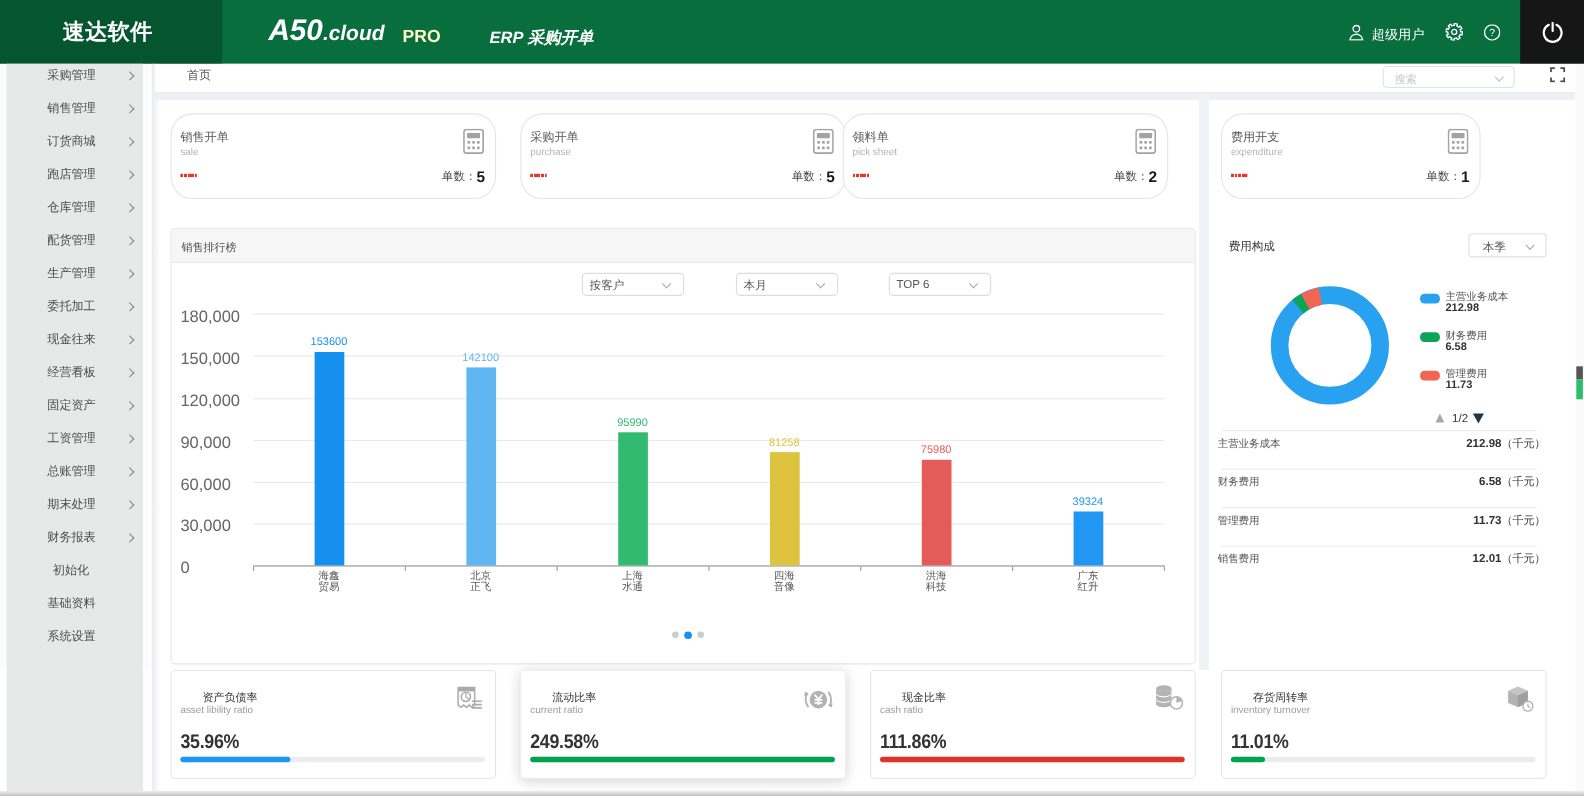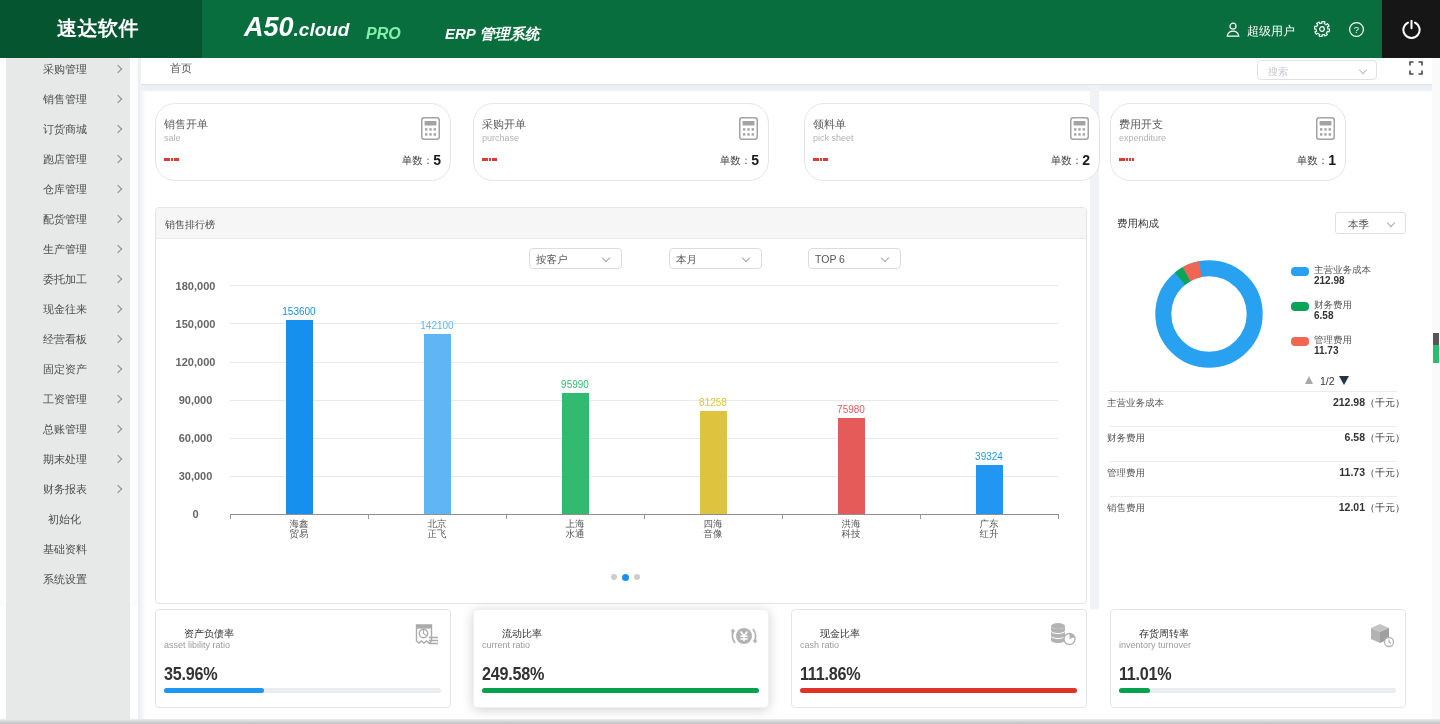--- a/index.html
+++ b/index.html
@@ -7,21 +7,21 @@
 #page { position:relative; width:1440px; height:724px; background:#fff; }
 .abs { position:absolute; }
 
 
 #header { position:absolute; left:0; top:0; width:1440px; height:58px; background:#096e3e; }
 #hdr-dark { position:absolute; left:0; top:0; width:202px; height:58px; background:#055531; }
 #logo-cn { position:absolute; left:57px; top:15px; width:90px; color:#fff; font-size:20px; font-weight:bold; letter-spacing:0.5px; }
 #logo-a50 { position:absolute; left:244px; top:12px; color:#fff; font-style:italic; font-weight:bold; }
 #logo-a50 .a { font-size:27px; letter-spacing:0px; }
 #logo-a50 .c { font-size:19px;margin-top:15px; }
-#logo-pro { position:absolute; left:366px; top:25px; color:#86efac; font-style:italic; font-weight:bold; font-size:16px; }
+#logo-pro { position:absolute; left:366px; top:25px; color:#fef9c3; font-weight:bold; font-size:16px; }
 #logo-erp { position:absolute; left:445px; top:25px; color:#fff; font-style:italic; font-weight:bold; font-size:15px; }
 #hdr-user { position:absolute; left:1247px; top:23px; color:#fff; font-size:12px; }
 #hdr-black { position:absolute; left:1382px; top:0; width:58px; height:58px; background:#161616; }
 
 
 #sidebar { position:absolute; left:0; top:58px; width:141px; height:548px; background:#fcfcfc; }
 #menu { position:absolute; left:6px; top:0; width:124px; height:666px; background:#e7e8e8; }
 .mi { position:absolute; left:0; width:124px; height:30px; line-height:30px; font-size:11px; color:#4d4d4d; }
 .mi span.t { position:absolute; left:37px; }
 .mi i.ch { position:absolute; right:9px; top:12px; width:6px; height:6px; border-top:1.5px solid #8a8a8a; border-right:1.5px solid #8a8a8a; transform:rotate(45deg); }
@@ -48,21 +48,21 @@
 
 
 #chart-card { left:155px; top:207px; width:932px; height:397px; }
 #chart-head { position:absolute; left:0; top:0; width:100%; height:31px; background:#f6f6f6; border-bottom:1px solid #e8e8e8; border-radius:4px 4px 0 0; }
 #chart-head span { position:absolute; left:9px; top:10px; font-size:10px; color:#4c4c4c; }
 .dd { position:absolute; top:40px; width:93px; height:21px; border:1px solid #dcdcdc; border-radius:4px; background:#fff; }
 .dd span { position:absolute; left:6px; top:4px; font-size:10.5px; color:#555; }
 .dd i { position:absolute; right:12px; top:6px; width:6px; height:6px; border-right:1.2px solid #a9a9a9; border-bottom:1.2px solid #a9a9a9; transform:rotate(45deg); }
 
 .gline { position:absolute; left:74px; width:828px; height:1px; background:#e9e9e9; }
-.ylab { position:absolute; width:63px; text-align:center; font-size:11px; color:#666;font-weight:bold; }
+.ylab { position:absolute; width:63px; text-align:left; font-size:15px; color:#666; }
 .bar { position:absolute; width:27px; }
 .blab { position:absolute; width:80px; text-align:center; font-size:10px; }
 .xlab { position:absolute; width:90px; text-align:center; font-size:9.5px; color:#555; line-height:10px; }
 .xtick { position:absolute; width:1px; height:4px; background:#999; }
 .dot { position:absolute; width:6px; height:6px; border-radius:50%; background:#ccc; }
 
 
 #rpanel { position:absolute; left:1099px; top:92px; width:333px; height:626px; background:#fff; }
 #fy-title { position:absolute; left:18px; top:125px; font-size:10.5px; color:#333; }
 #fy-dd { position:absolute; left:236px; top:120px; width:71px; height:22px; border:1px solid #e0e0e0; border-radius:3px; background:#fff; }
@@ -94,21 +94,21 @@
 </style>
 </head>
 <body>
 <div id="page">
 
   <div id="header">
     <div id="hdr-dark"></div>
     <div id="logo-cn">速达软件</div>
     <div id="logo-a50"><span class="a">A50</span><span class="c">.cloud</span></div>
     <div id="logo-pro">PRO</div>
-    <div id="logo-erp">ERP 管理系统</div>
+    <div id="logo-erp">ERP 采购开单</div>
     <svg class="abs" style="left:1226px;top:22px" width="14" height="15" viewBox="0 0 14 15">
       <circle cx="7" cy="4.2" r="3" fill="none" stroke="#fff" stroke-width="1.2"></circle>
       <path d="M1.2 14.2 A 5.9 6.2 0 0 1 12.8 14.2 Z" fill="none" stroke="#fff" stroke-width="1.2"></path>
     </svg>
     <div id="hdr-user">超级用户</div>
     <svg class="abs" style="left:1314px;top:21px" width="16" height="16" viewBox="0 0 16 16">
       <path d="M 15.60 8.00 L 15.53 8.99 L 15.34 9.97 L 15.02 10.91 L 13.45 10.26 L 13.11 10.95 L 12.68 11.59 L 12.17 12.17 L 13.37 13.37 L 12.63 14.03 L 11.80 14.58 L 10.91 15.02 L 10.26 13.45 L 9.53 13.70 L 8.77 13.85 L 8.00 13.90 L 8.00 15.60 L 7.01 15.53 L 6.03 15.34 L 5.09 15.02 L 5.74 13.45 L 5.05 13.11 L 4.41 12.68 L 3.83 12.17 L 2.63 13.37 L 1.97 12.63 L 1.42 11.80 L 0.98 10.91 L 2.55 10.26 L 2.30 9.53 L 2.15 8.77 L 2.10 8.00 L 0.40 8.00 L 0.47 7.01 L 0.66 6.03 L 0.98 5.09 L 2.55 5.74 L 2.89 5.05 L 3.32 4.41 L 3.83 3.83 L 2.63 2.63 L 3.37 1.97 L 4.20 1.42 L 5.09 0.98 L 5.74 2.55 L 6.47 2.30 L 7.23 2.15 L 8.00 2.10 L 8.00 0.40 L 8.99 0.47 L 9.97 0.66 L 10.91 0.98 L 10.26 2.55 L 10.95 2.89 L 11.59 3.32 L 12.17 3.83 L 13.37 2.63 L 14.03 3.37 L 14.58 4.20 L 15.02 5.09 L 13.45 5.74 L 13.70 6.47 L 13.85 7.23 L 13.90 8.00 Z" fill="none" stroke="#fff" stroke-width="1.2" stroke-linejoin="round"></path>
       <circle cx="8" cy="8" r="2.3" fill="none" stroke="#fff" stroke-width="1.2"></circle>
     </svg>
     <svg class="abs" style="left:1349px;top:22px" width="15" height="15" viewBox="0 0 15 15">
@@ -247,21 +247,21 @@
           <rect x="4" y="11.2" width="2.4" height="2.4"></rect>
           <rect x="8.3" y="11.2" width="2.4" height="2.4"></rect>
           <rect x="12.6" y="11.2" width="2.4" height="2.4"></rect>
           <rect x="4" y="16.2" width="2.4" height="2.4"></rect>
           <rect x="8.3" y="16.2" width="2.4" height="2.4"></rect>
           <rect x="12.6" y="16.2" width="2.4" height="2.4"></rect>
         </g>
       </svg>
       <span class="num">单数：<b>5</b></span>
     </div>
-  <div class="card stat" style="left:804px;top:103px;width:296px">
+  <div class="card stat" style="left:766px;top:103px;width:296px">
       <span class="t1">领料单</span>
       <span class="t2">pick sheet</span>
       <div class="dash"></div>
       <svg class="calc" width="19" height="23" viewBox="0 0 19 23">
         <rect x="0.75" y="0.75" width="17.5" height="21.5" rx="2.5" fill="none" stroke="#a3a3a3" stroke-width="1.5"></rect>
         <rect x="3.6" y="4" width="11.8" height="4.6" rx="0.5" fill="#a3a3a3"></rect>
         <g fill="#a3a3a3">
           <rect x="4" y="11.2" width="2.4" height="2.4"></rect>
           <rect x="8.3" y="11.2" width="2.4" height="2.4"></rect>
           <rect x="12.6" y="11.2" width="2.4" height="2.4"></rect>

